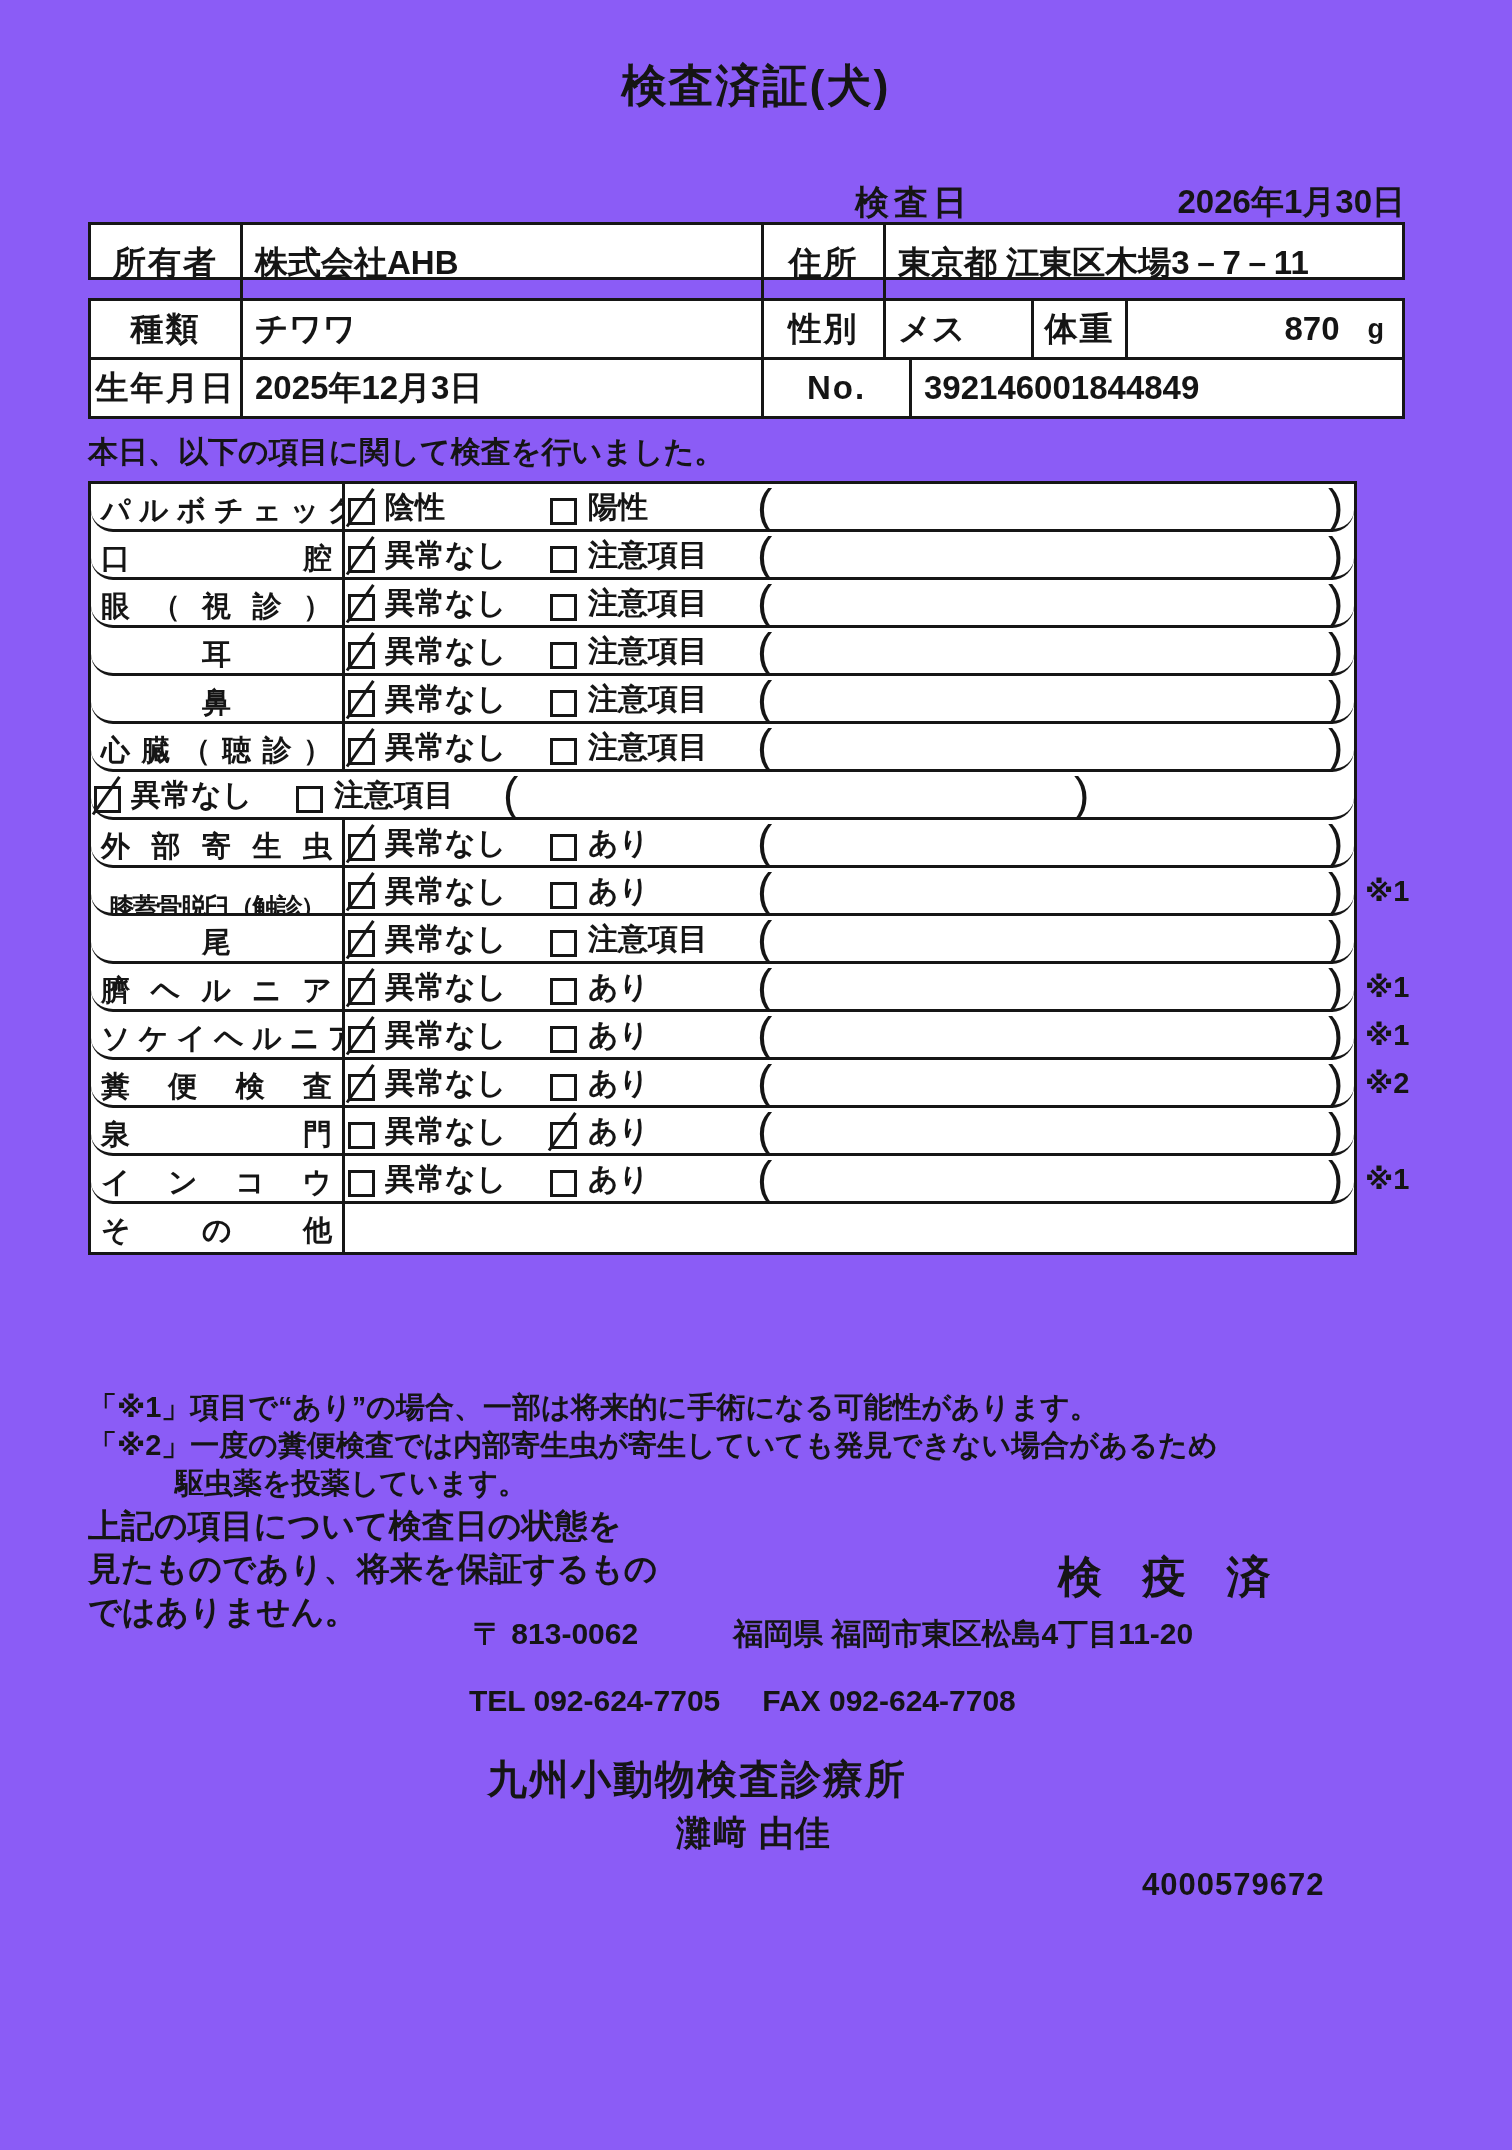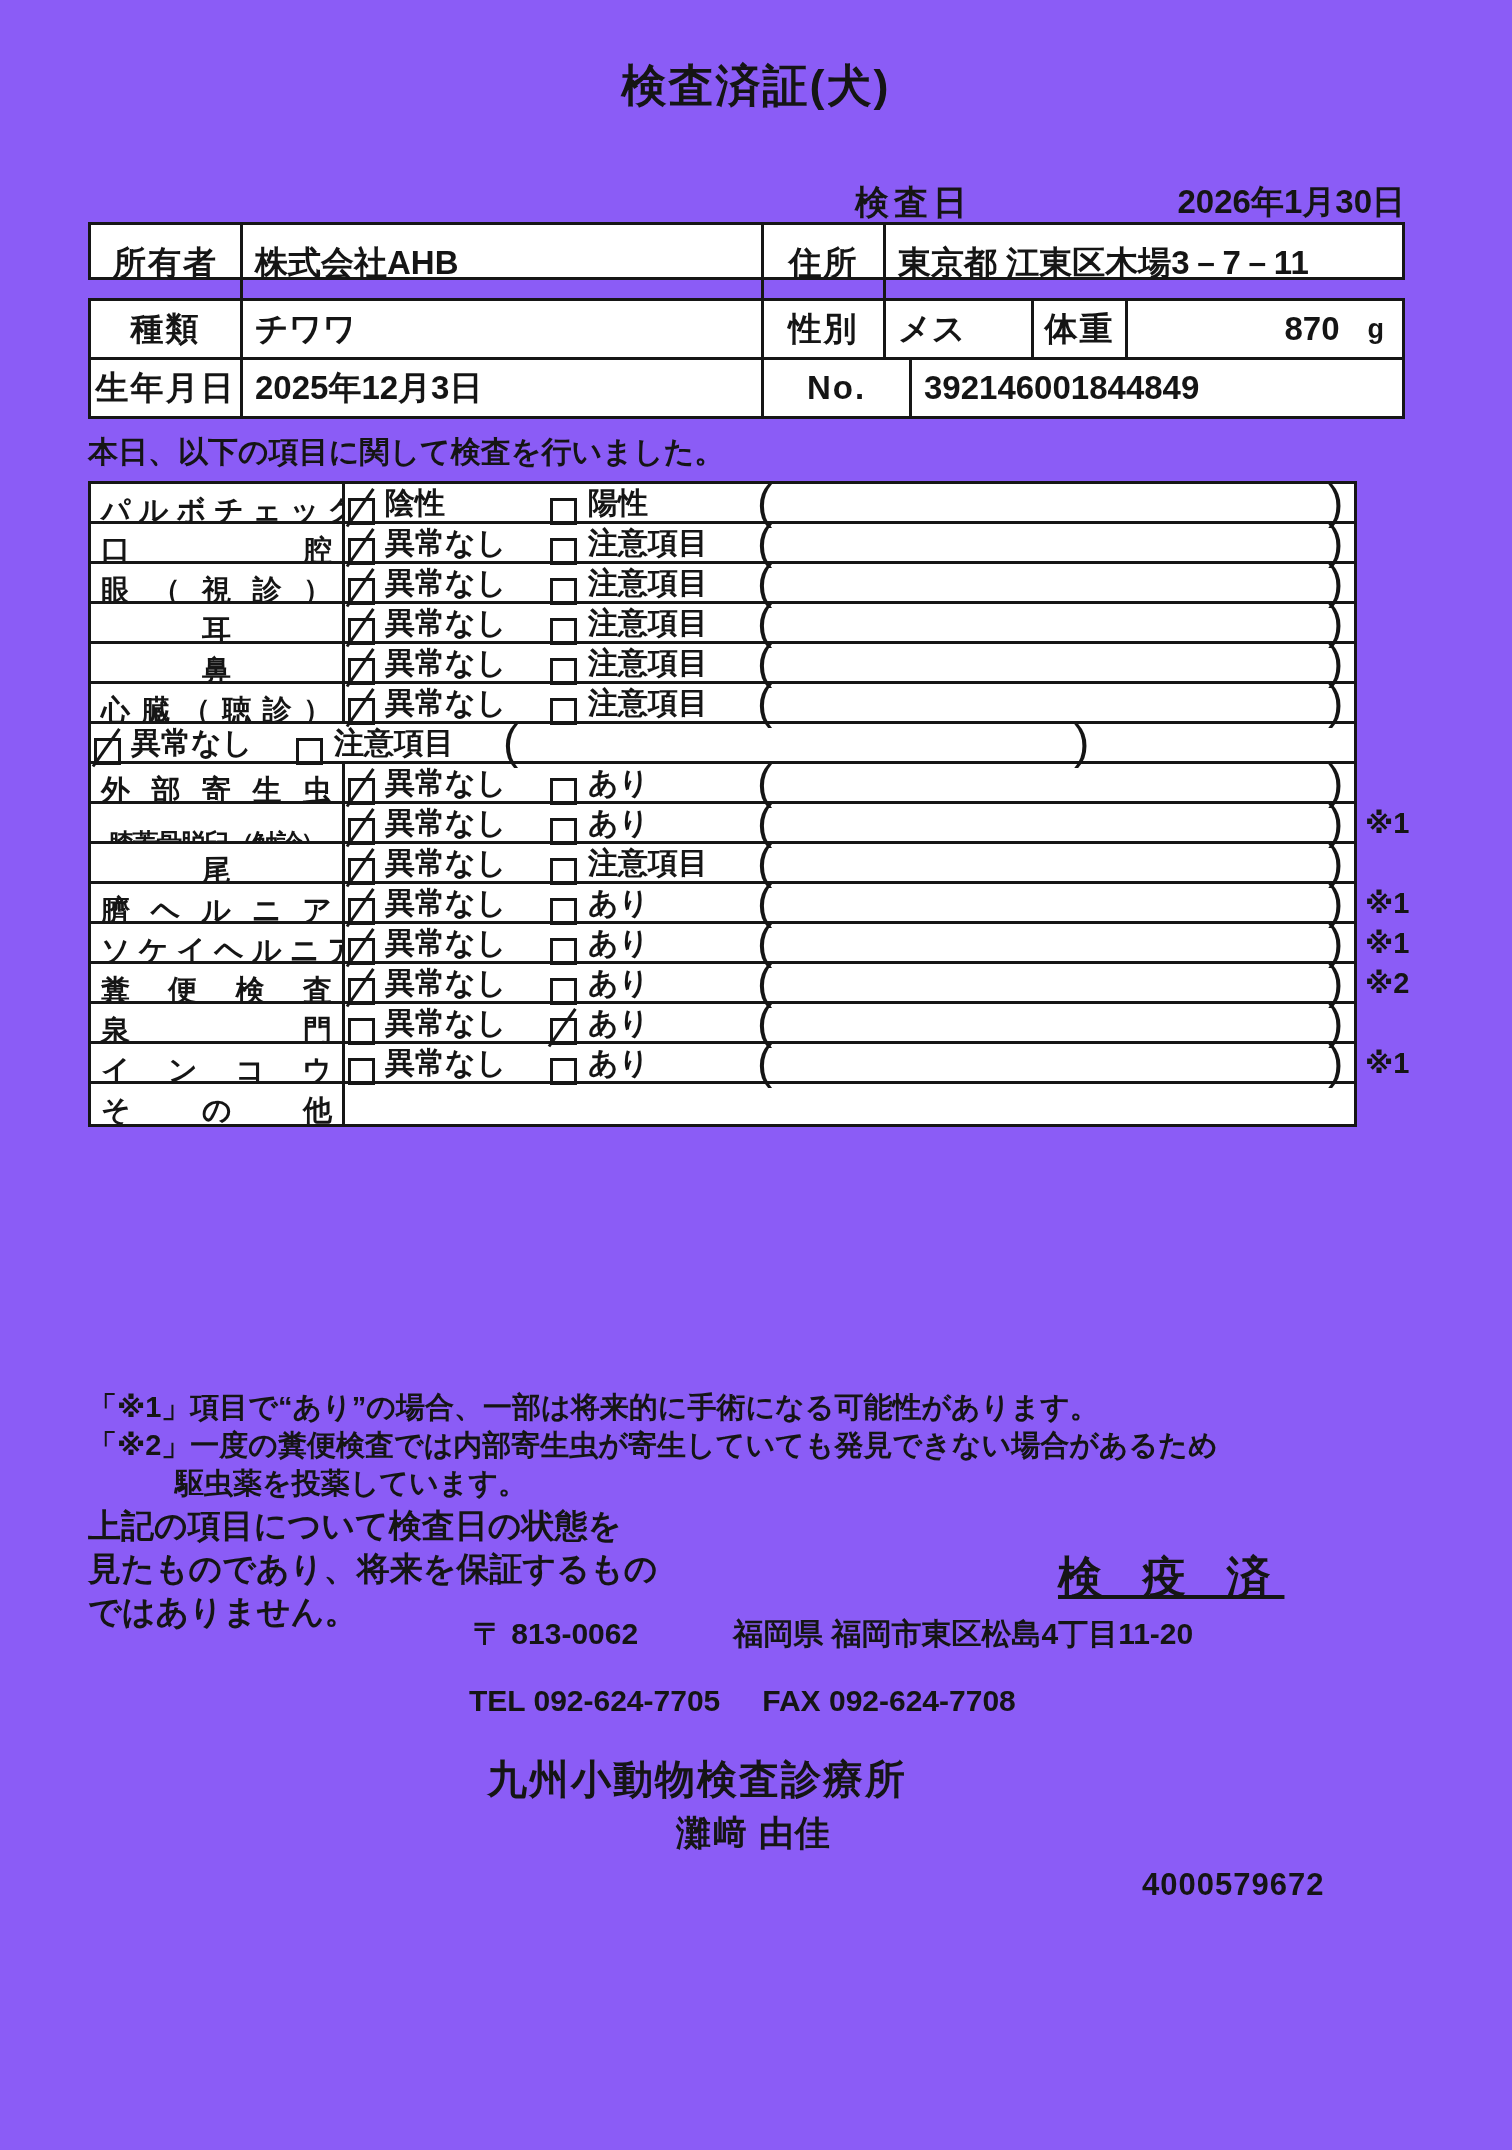--- a/index.html
+++ b/index.html
@@ -25,21 +25,21 @@
   .arow.first{border-bottom:3px solid #161616;}
   .w-breed{width:152px;} .w-breedval{width:521px;} .w-sex{width:122px;}
   .w-sexval{width:148px;} .w-wlab{width:94px;} .w-wval{flex:1;}
   .w-birth{width:152px;} .w-birthval{width:521px;} .w-nolab{width:148px;} .w-noval{flex:1;}
   #weight-cell{display:flex;align-items:center;justify-content:flex-end;gap:28px;padding-right:18px;font-size:33px;font-weight:600;}
   #weight-cell .unit{font-size:27px;}
   
   #intro{position:absolute;top:432px;left:88px;font-size:30px;font-weight:700;}
   
   #checklist{position:absolute;top:481px;left:88px;width:1269px;border:3px solid #161616;box-sizing:border-box;background:#fff;}
-  .trow{display:flex;height:40px;border-bottom:3px solid #161616;position:relative;box-sizing:border-box;}
+  .trow{display:flex;height:48px;border-bottom:3px solid #161616;position:relative;box-sizing:border-box;border-radius:22px;}
   .trow:last-child{border-bottom:none;}
   .tlabel{width:254px;box-sizing:border-box;border-right:3px solid #161616;
     padding:0 10px;font-size:29px;font-weight:600;line-height:52px;white-space:nowrap;
     text-align:justify;text-align-last:justify;overflow:hidden;}
   .tlabel.center{text-align:center;text-align-last:center;}
   .tlabel.tight{font-size:26px;letter-spacing:-2px;text-align:center;text-align-last:center;padding:13px 2px;}
   .tcontent{position:relative;flex:1;}
   .cb{position:absolute;top:14px;width:27px;height:27px;border:3px solid #161616;box-sizing:border-box;}
   .cb1{left:3px;} .cb2{left:205px;}
   .tick{position:absolute;left:-4px;bottom:-6px;width:46px;height:3px;background:#161616;
@@ -47,21 +47,21 @@
   .olab{position:absolute;top:50%;transform:translateY(-50%);font-size:30px;font-weight:600;white-space:nowrap;}
   .olab1{left:40px;} .olab2{left:243px;}
   .paren{position:absolute;top:50%;transform:translateY(-52%);font-size:46px;font-weight:400;}
   .po{left:412px;} .pc{left:983px;}
   .note{position:absolute;left:1020px;top:50%;transform:translateY(-50%);
     font-size:29px;font-weight:700;white-space:nowrap;}
   
   .footnote{position:absolute;left:88px;font-size:29px;font-weight:600;white-space:nowrap;}
   #fn1{top:1388px;} #fn2{top:1426px;} #fn3{top:1464px;left:175px;}
   #disclaimer{position:absolute;top:1504px;left:88px;font-size:33px;font-weight:700;line-height:43px;}
-  #stamp{position:absolute;top:1548px;left:1058px;font-size:44px;font-weight:700;letter-spacing:14px;white-space:nowrap;text-decoration:underline;}
+  #stamp{position:absolute;top:1548px;left:1058px;font-size:44px;font-weight:700;letter-spacing:14px;white-space:nowrap;}
   
   #postal-line{position:absolute;top:1614px;left:473px;font-size:30px;font-weight:600;white-space:nowrap;}
   #postal-line .code{margin-right:95px;}
   #tel-line{position:absolute;top:1684px;left:469px;font-size:30px;font-weight:600;white-space:nowrap;}
   #tel-line .tel{margin-right:42px;}
   #clinic{position:absolute;top:1752px;left:487px;font-size:40px;font-weight:700;letter-spacing:2px;}
   #examiner{position:absolute;top:1810px;left:676px;font-size:35px;font-weight:700;letter-spacing:1px;}
   #serial{position:absolute;top:1867px;left:1142px;font-size:31px;font-weight:600;letter-spacing:1px;}
 </style>
 </head>

